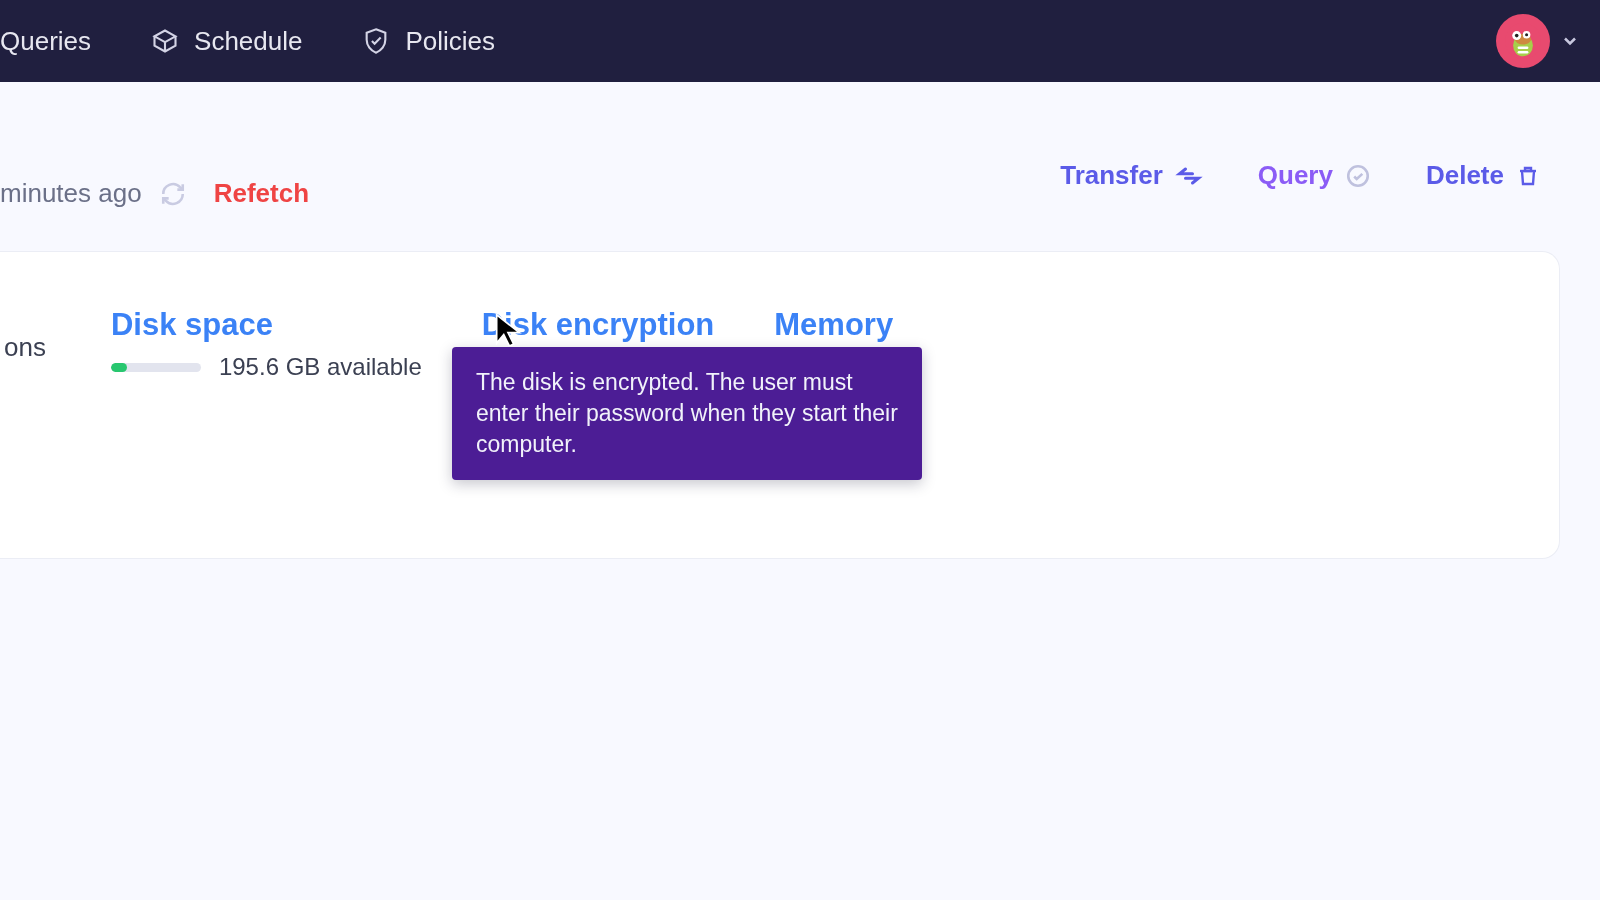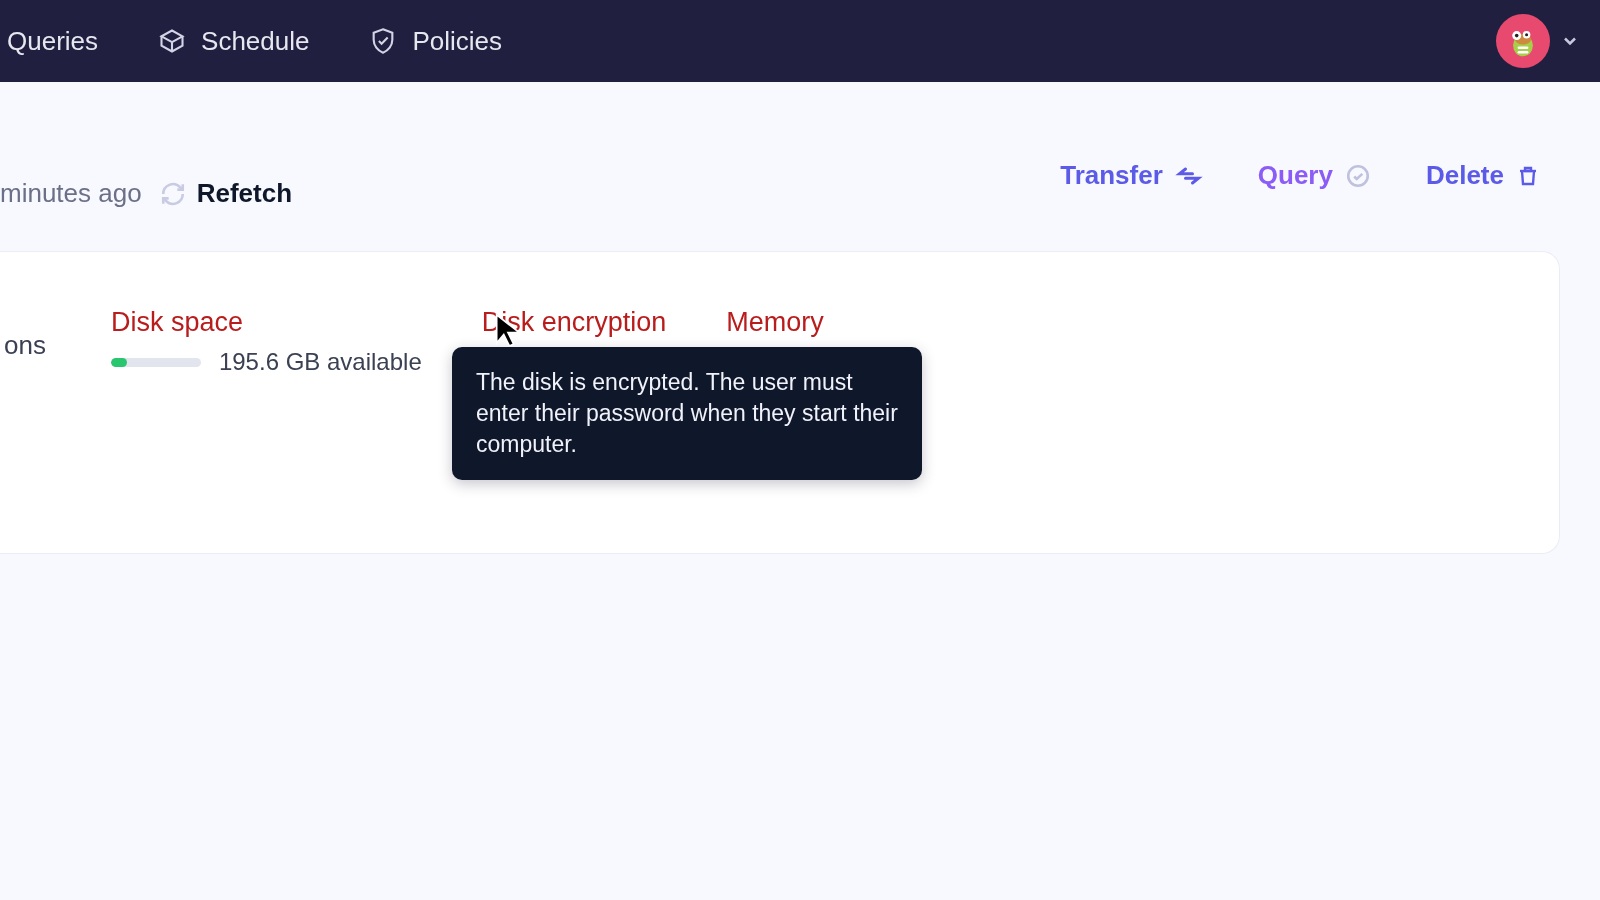--- a/index.html
+++ b/index.html
@@ -29,21 +29,21 @@
   .nav-item {
     display: flex;
     align-items: center;
     gap: 15px;
     color: #e7e7f0;
     font-size: 26px;
     font-weight: 400;
     cursor: pointer;
   }
   .nav-item .ico { display: inline-flex; }
-  .nav-item.first { padding-left: 7px; }
+  .nav-item.first { padding-left: 0; }
   .spacer { flex: 1; }
   .avatar-wrap {
     display: flex;
     align-items: center;
     gap: 10px;
     cursor: pointer;
   }
   .avatar {
     width: 54px; height: 54px;
     border-radius: 50%;
@@ -67,22 +67,22 @@
     align-items: center;
     gap: 18px;
     font-size: 26px;
     color: #6b7088;
     padding-left: 0;
     margin-top: 36px;
   }
   .refetch {
     display: flex;
     align-items: center;
-    gap: 11px;
-    color: #0f172a;
+    gap: 28px;
+    color: #ef4444;
     font-weight: 700;
     font-size: 26px;
     cursor: pointer;
   }
   .actions-right {
     margin-left: auto;
     display: flex;
     gap: 55px;
   }
   .act {
@@ -118,23 +118,23 @@
     white-space: nowrap;
   }
 
   .stat {
     display: flex;
     flex-direction: column;
     gap: 10px;
     margin-right: 60px;
   }
   .stat h3 {
-    font-size: 27px;
-    font-weight: 400;
-    color: #b91c1c;
+    font-size: 31px;
+    font-weight: 700;
+    color: #3b82f6;
   }
   .stat .val {
     font-size: 24px;
     color: #3b4052;
   }
   .disk-row {
     display: flex;
     align-items: center;
     gap: 18px;
   }
@@ -158,26 +158,26 @@
     display: inline-block;
     width: max-content;
   }
   .os-link { color: #5b5be8; font-weight: 500; cursor: pointer; }
 
   
   .tooltip {
     position: absolute;
     left: 452px;
     top: 95px;
-    background: #0f172a;
+    background: #4c1d95;
     color: #f1f2fa;
     font-size: 23px;
     line-height: 1.35;
     padding: 20px 24px;
-    border-radius: 10px;
+    border-radius: 4px;
     max-width: 470px;
     box-shadow: 0 4px 14px rgba(30,32,60,.25);
   }
 
   
   .cursor {
     position: absolute;
     left: 491px;
     top: 60px;
     width: 34px;

